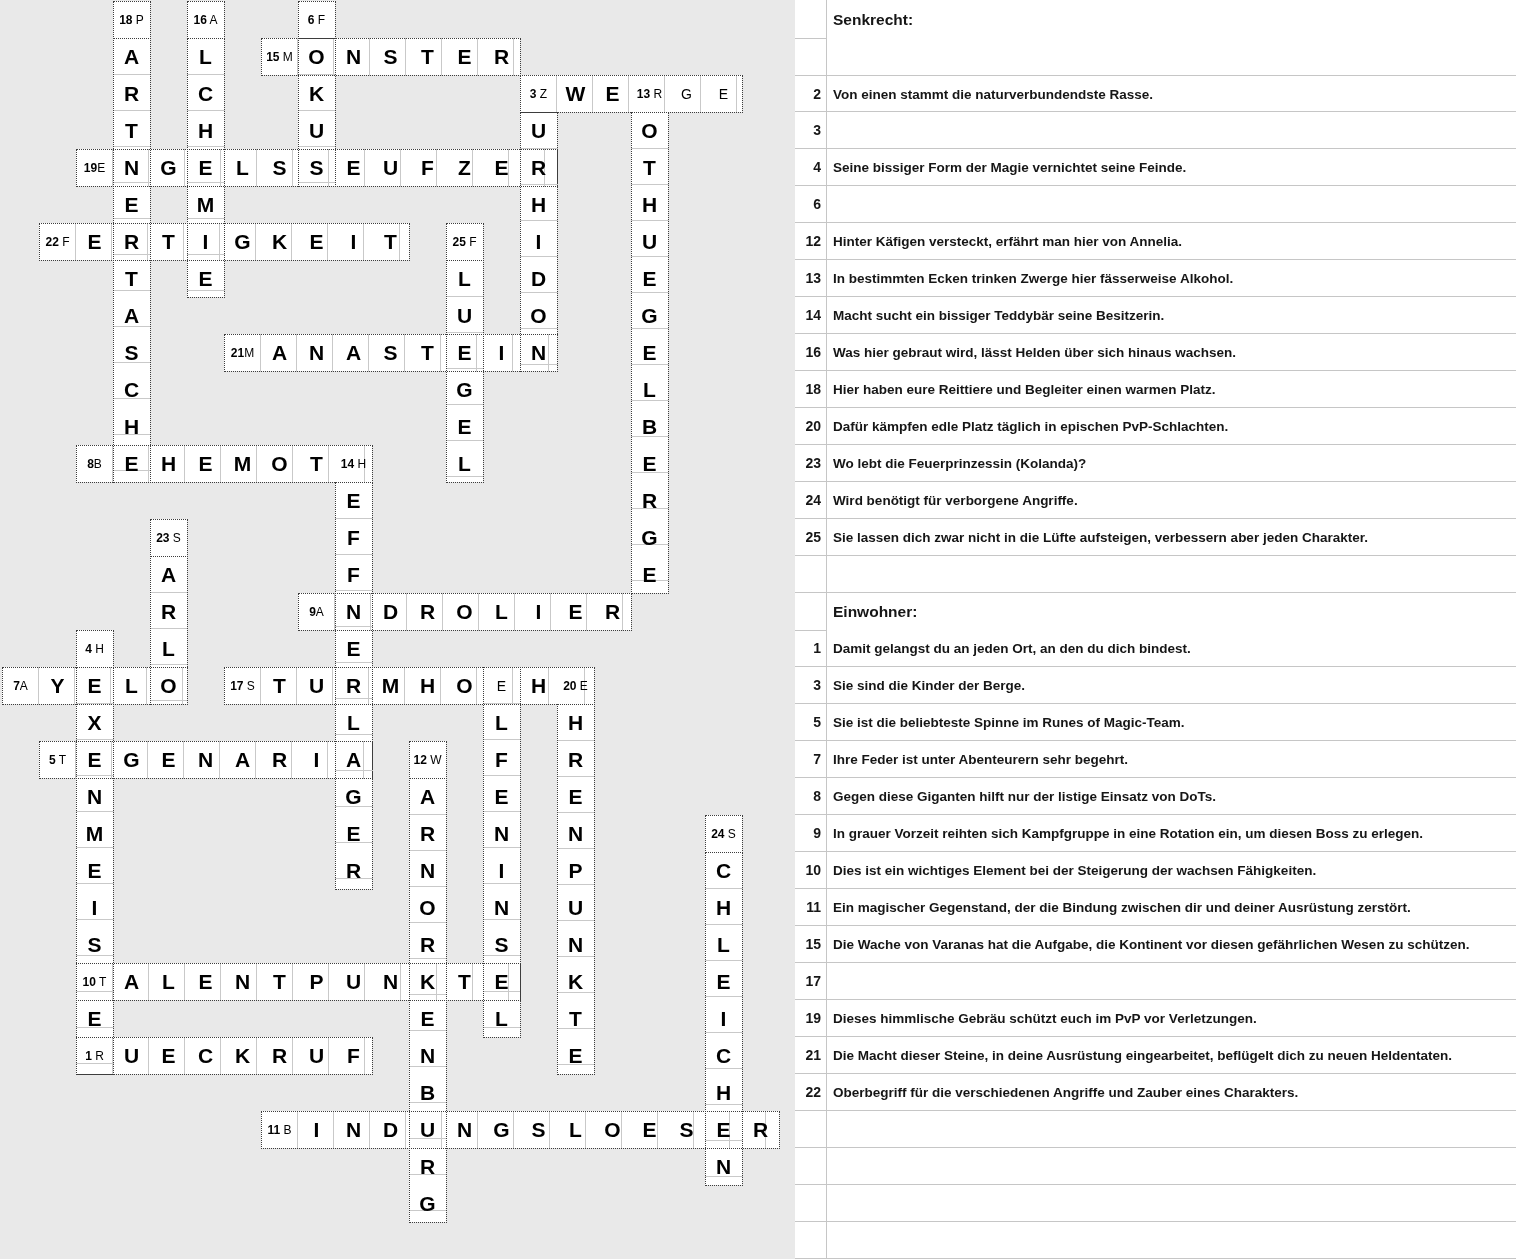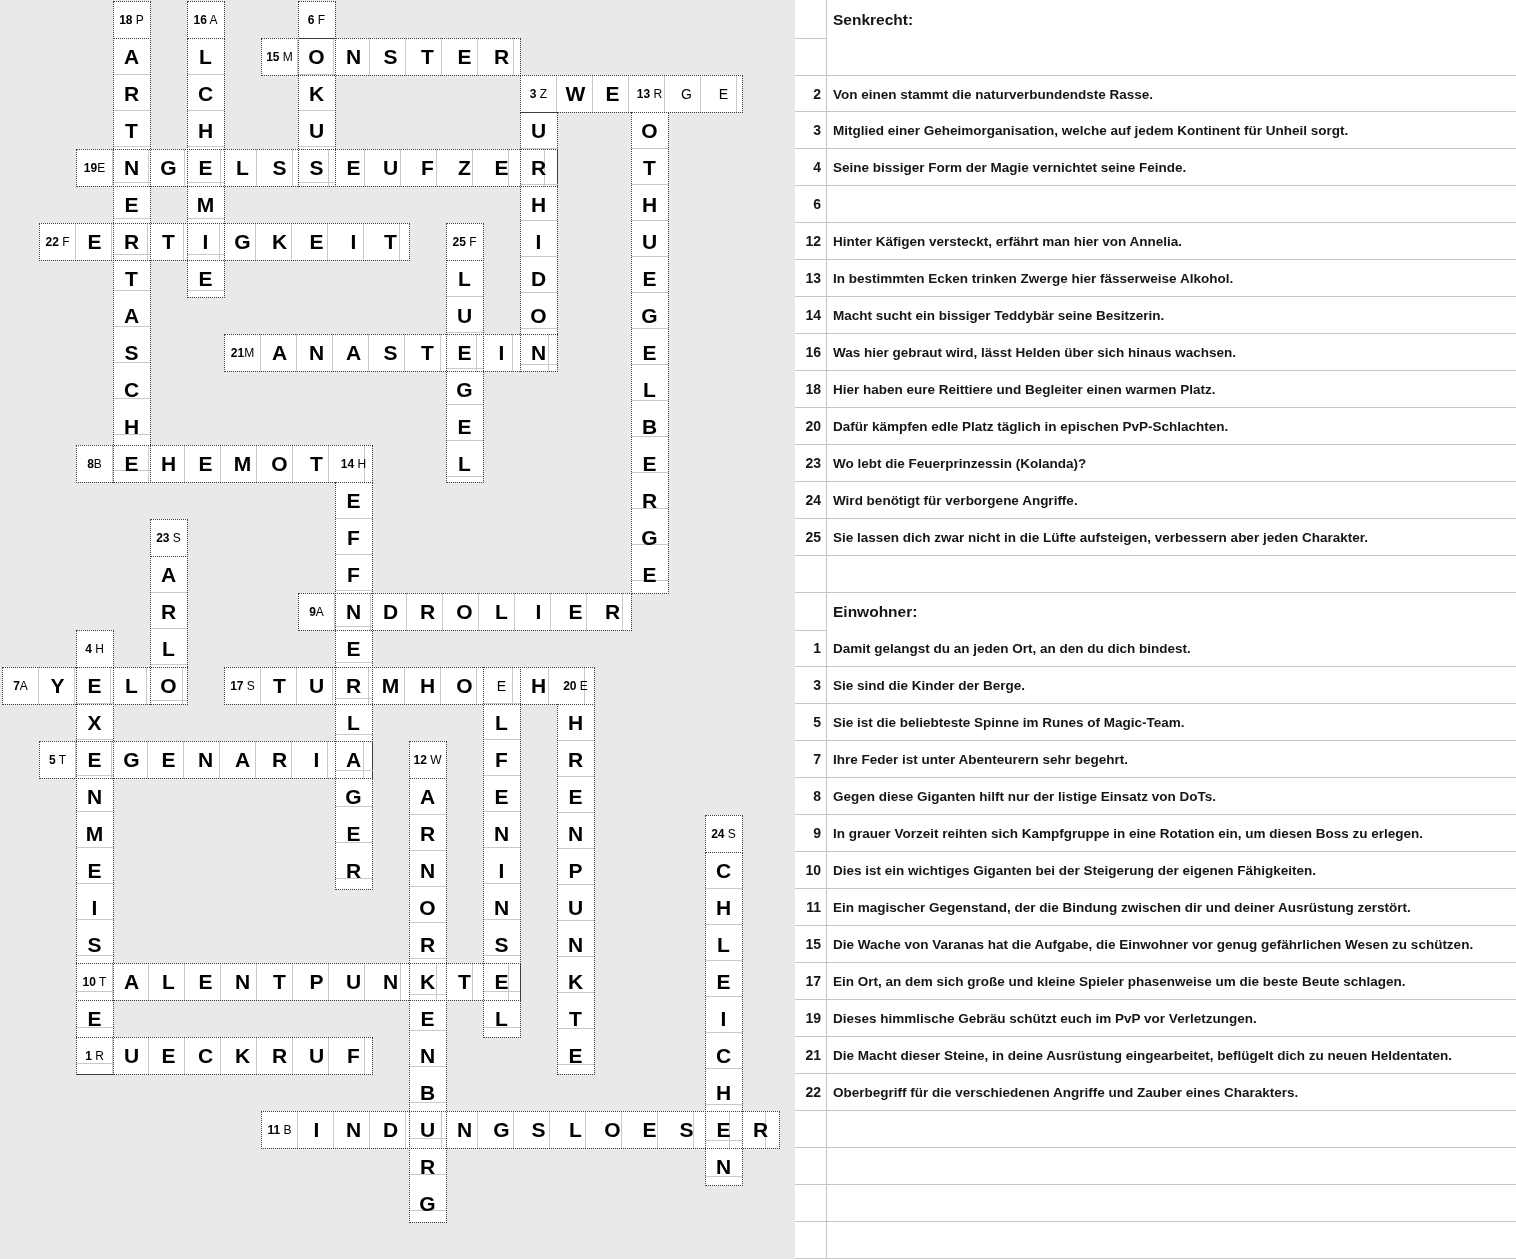--- a/index.html
+++ b/index.html
@@ -345,21 +345,20 @@
   <div class="numline" style="top:38px"></div>
   <div class="numline" style="top:630px"></div>
   <div class="hdr hdr-s">Senkrecht:</div>
   <div class="hdr hdr-w">Einwohner:</div>
 <div class="prow topline" style="top: 75px;">
       <span class="clue-num">2</span>
       <span class="clue-text">Von einen stammt die naturverbundendste Rasse.</span>
     </div>
     <div class="prow" style="top: 112px;">
       <span class="clue-num">3</span>
-      <span class="clue-text">Mitglied einer Geheimorganisation, welche auf jedem Kontinent für Unheil sorgt.</span>
     </div>
     <div class="prow" style="top: 149px;">
       <span class="clue-num">4</span>
       <span class="clue-text">Seine bissiger Form der Magie vernichtet seine Feinde.</span>
     </div>
     <div class="prow" style="top: 186px;">
       <span class="clue-num">6</span>
     </div>
     <div class="prow" style="top: 223px;">
       <span class="clue-num">12</span>
@@ -416,33 +415,32 @@
     <div class="prow" style="top: 778px;">
       <span class="clue-num">8</span>
       <span class="clue-text">Gegen diese Giganten hilft nur der listige Einsatz von DoTs.</span>
     </div>
     <div class="prow" style="top: 815px;">
       <span class="clue-num">9</span>
       <span class="clue-text">In grauer Vorzeit reihten sich Kampfgruppe in eine Rotation ein, um diesen Boss zu erlegen.</span>
     </div>
     <div class="prow" style="top: 852px;">
       <span class="clue-num">10</span>
-      <span class="clue-text">Dies ist ein wichtiges Giganten bei der Steigerung der eigenen Fähigkeiten.</span>
+      <span class="clue-text">Dies ist ein wichtiges Element bei der Steigerung der wachsen Fähigkeiten.</span>
     </div>
     <div class="prow" style="top: 889px;">
       <span class="clue-num">11</span>
       <span class="clue-text">Ein magischer Gegenstand, der die Bindung zwischen dir und deiner Ausrüstung zerstört.</span>
     </div>
     <div class="prow" style="top: 926px;">
       <span class="clue-num">15</span>
-      <span class="clue-text">Die Wache von Varanas hat die Aufgabe, die Einwohner vor genug gefährlichen Wesen zu schützen.</span>
+      <span class="clue-text">Die Wache von Varanas hat die Aufgabe, die Kontinent vor diesen gefährlichen Wesen zu schützen.</span>
     </div>
     <div class="prow" style="top: 963px;">
       <span class="clue-num">17</span>
-      <span class="clue-text">Ein Ort, an dem sich große und kleine Spieler phasenweise um die beste Beute schlagen.</span>
     </div>
     <div class="prow" style="top: 1000px;">
       <span class="clue-num">19</span>
       <span class="clue-text">Dieses himmlische Gebräu schützt euch im PvP vor Verletzungen.</span>
     </div>
     <div class="prow" style="top: 1037px;">
       <span class="clue-num">21</span>
       <span class="clue-text">Die Macht dieser Steine, in deine Ausrüstung eingearbeitet, beflügelt dich zu neuen Heldentaten.</span>
     </div>
     <div class="prow" style="top: 1074px;">

